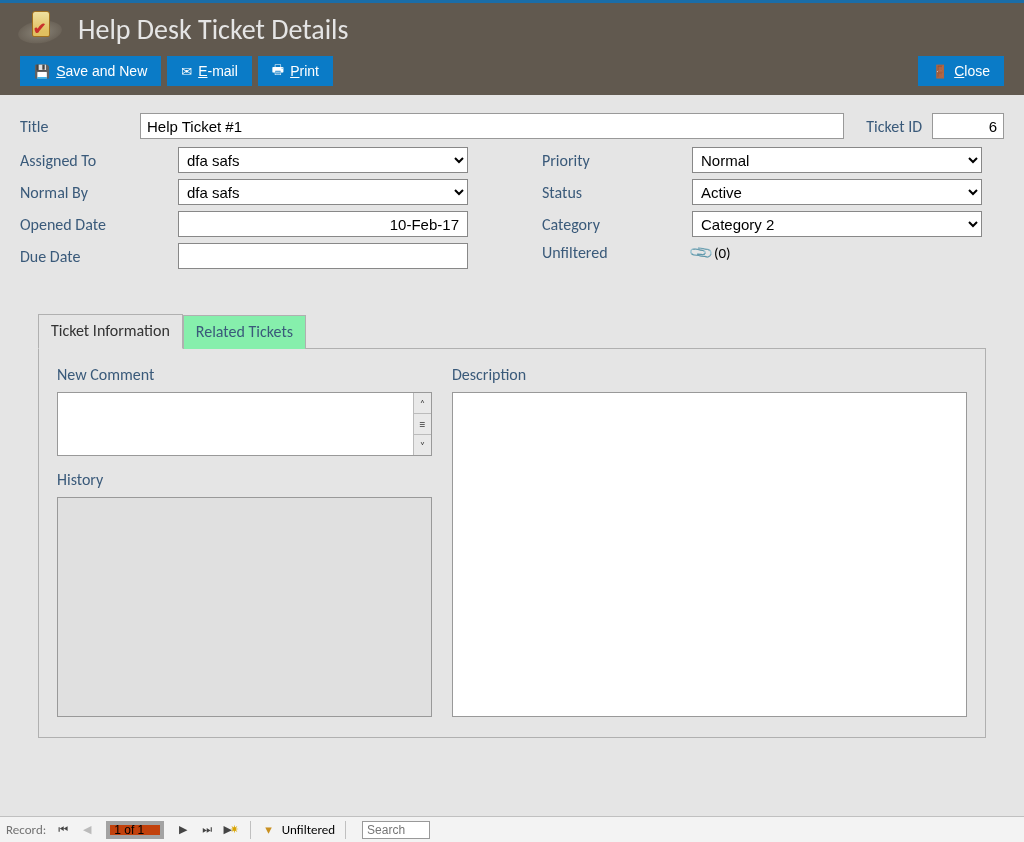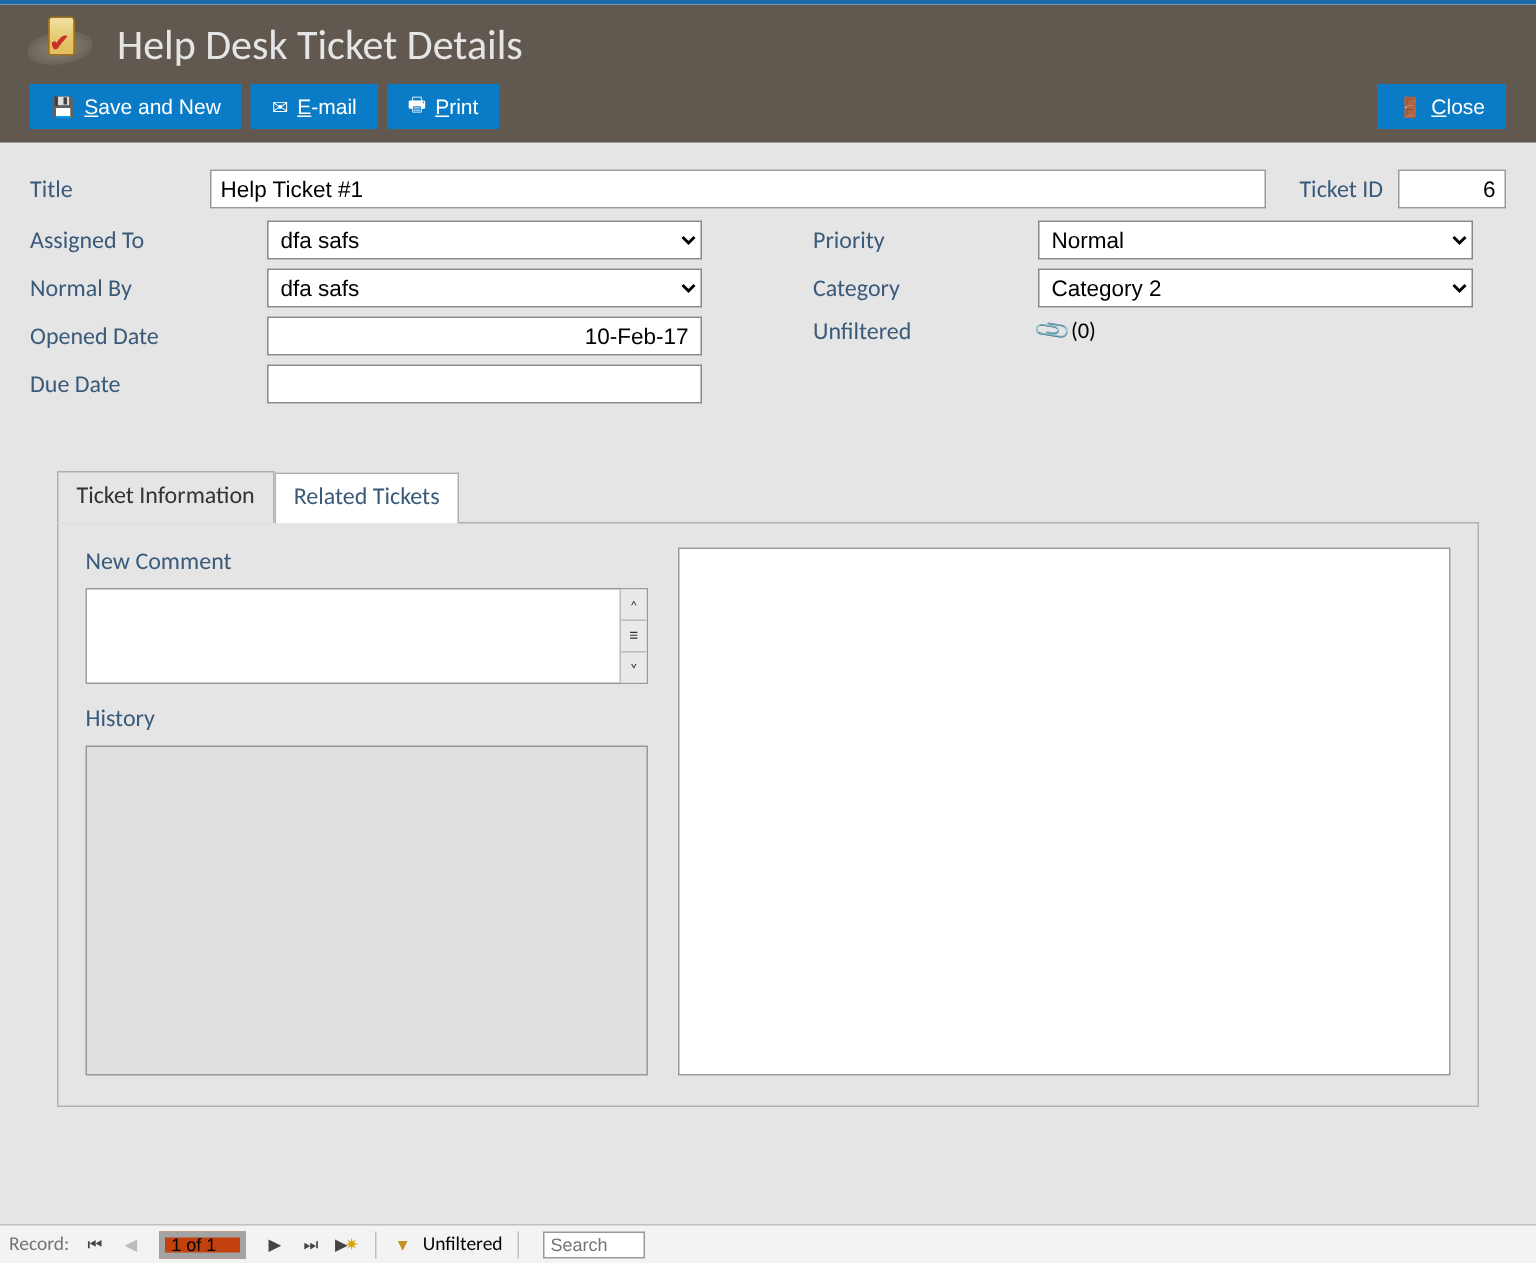--- a/index.html
+++ b/index.html
@@ -146,21 +146,21 @@
   }
 
   .tabs-wrap {
     margin: 38px 18px 0 18px;
   }
   .tabstrip {
     display:flex;
     align-items:flex-end;
   }
   .tab {
-    background: #ffffff;
+    background: #86efac;
     border: 1px solid #b0b0b0;
     border-bottom: none;
     padding: 6px 12px 8px 12px;
     font-size: 16px;
     color: #3a5a7a;
     cursor: pointer;
     position: relative;
     top: 1px;
   }
   .tab.active {
@@ -330,20 +330,26 @@
     </div>
 
     <div class="col">
       <div class="form-row">
         <div class="lbl" style="width:140px">Priority</div>
         <select>
           <option>Normal</option>
         </select>
       </div>
       <div class="form-row">
+        <div class="lbl" style="width:140px">Status</div>
+        <select>
+          <option>Active</option>
+        </select>
+      </div>
+      <div class="form-row">
         <div class="lbl" style="width:140px">Category</div>
         <select>
           <option>Category 2</option>
         </select>
       </div>
       <div class="form-row">
         <div class="lbl" style="width:140px">Unfiltered</div>
         <div class="attach-val">
           <span class="clip-icon">📎</span>
           <span>(0)</span>
@@ -365,20 +371,21 @@
           <div class="spin-btns">
             <div>˄</div>
             <div class="mid">≡</div>
             <div>˅</div>
           </div>
         </div>
         <div class="seclbl">History</div>
         <div class="history"></div>
       </div>
       <div class="tright">
+        <div class="seclbl">Description</div>
         <div class="description"></div>
       </div>
     </div>
   </div>
 </div>
 
 <div class="nav-bar">
   <span class="nav-lbl">Record:</span>
   <span class="nav-btn">⏮</span>
   <span class="nav-btn dis">◀</span>

